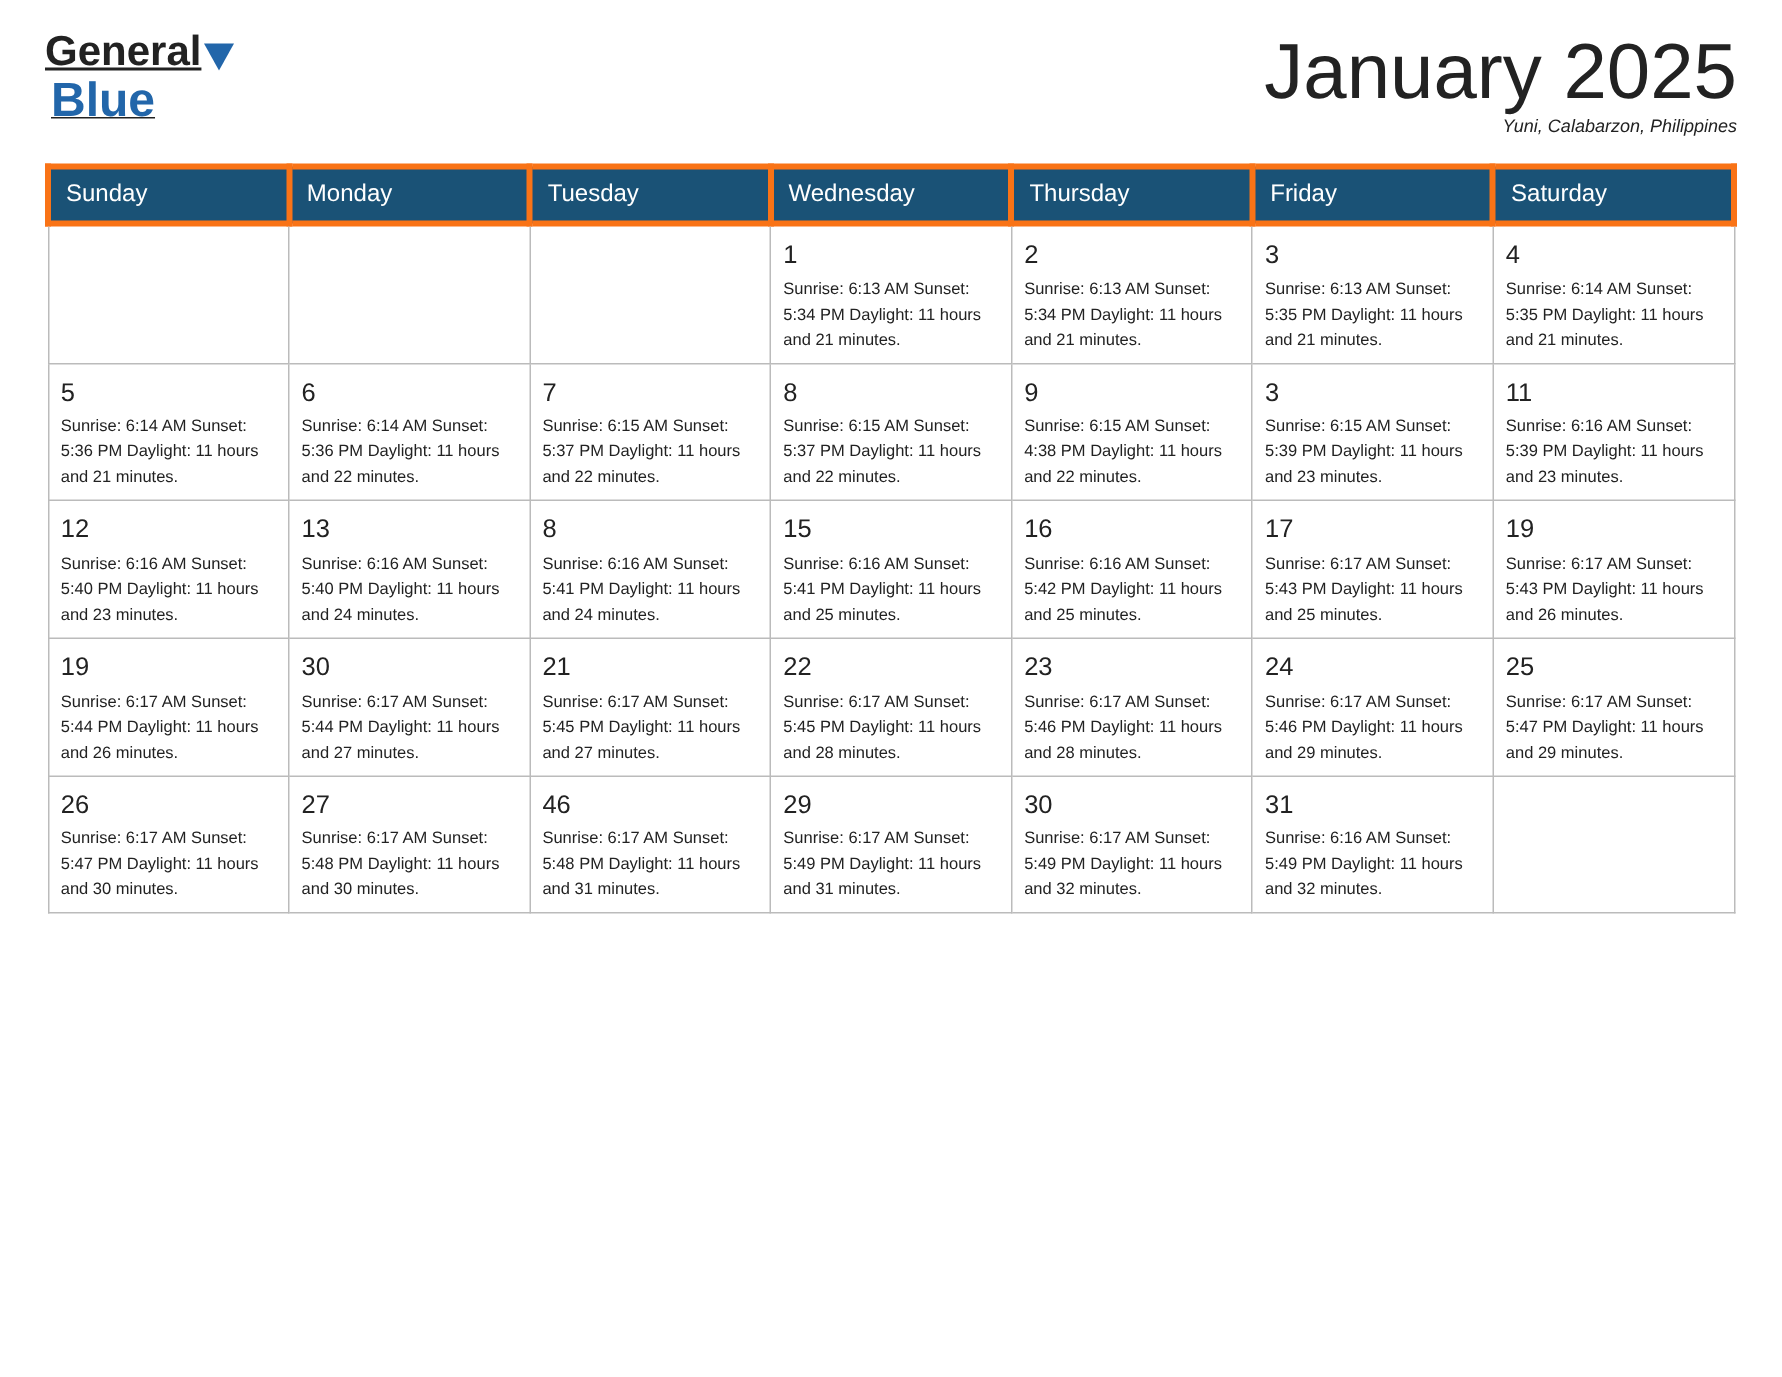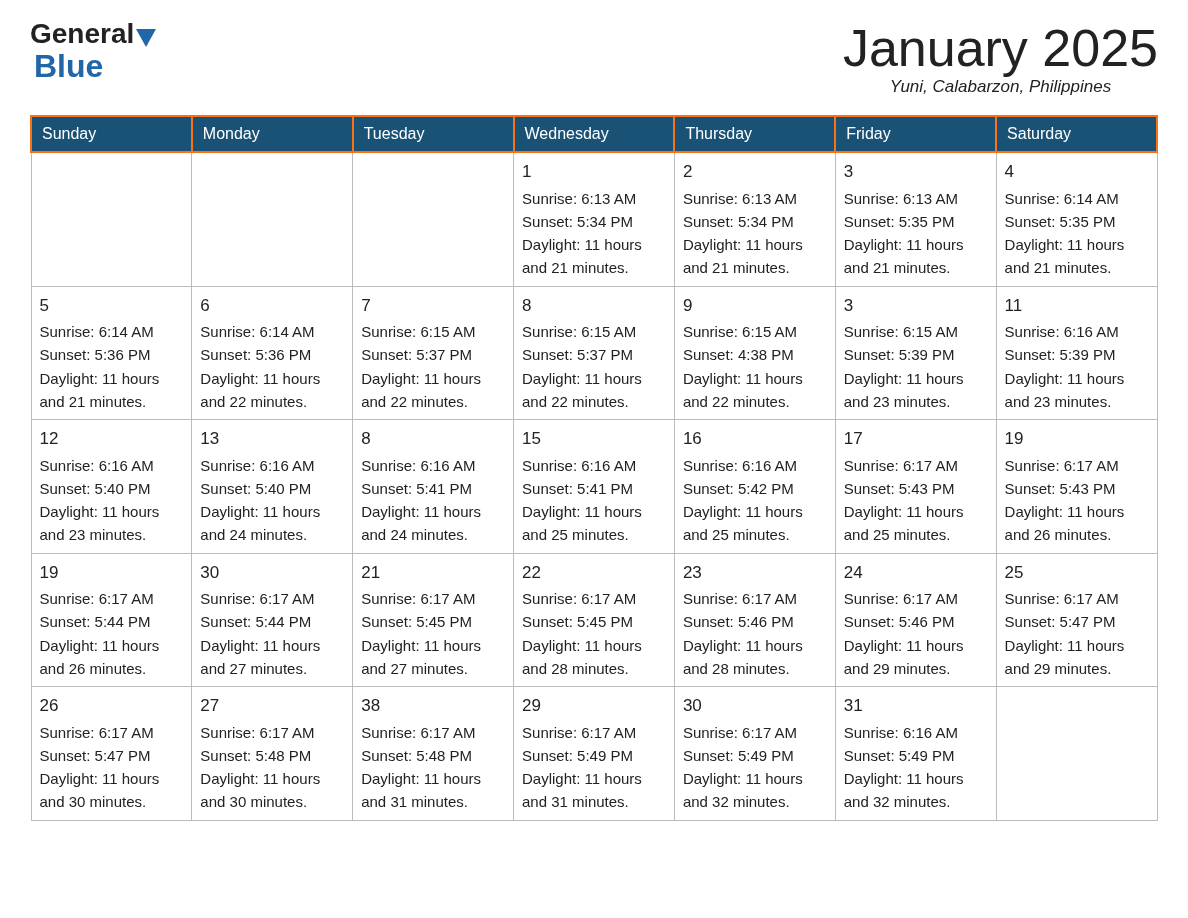--- a/index.html
+++ b/index.html
@@ -14,20 +14,21 @@
     #header {
       display: flex;
       justify-content: space-between;
       align-items: flex-start;
       margin-bottom: 18px;
     }
     #logo {
       display: flex;
       flex-direction: column;
       align-items: flex-start;
+      text-decoration: underline;
     }
     #logo-text {
       display: flex;
       align-items: center;
       font-size: 28px;
       font-weight: bold;
       color: #222;
       line-height: 1;
     }
     #logo-general {
@@ -43,64 +44,64 @@
       margin: 0 2px;
       position: relative;
       top: 4px;
     }
     #logo-blue {
       color: #2266aa;
       font-size: 32px;
       font-weight: bold;
     }
     #title-area {
-      text-align: center;
+      text-align: right;
     }
     #month-title {
       font-size: 52px;
       font-weight: normal;
       color: #222;
       line-height: 1.1;
     }
     #location-title {
-      font-size: 17px;
+      font-size: 12px;
       color: #222;
       font-style: italic;
     }
     #calendar {
       width: 100%;
       border-collapse: collapse;
     }
     #calendar thead tr th {
       background-color: #1a5276;
       color: #fff;
       font-size: 16px;
       font-weight: normal;
       padding: 8px 10px;
       text-align: left;
-      border: 2px solid #f97316;
+      border: 4px solid #f97316;
     }
     #calendar tbody tr td {
       vertical-align: top;
       border: 1px solid #bbb;
       padding: 6px 8px;
       width: 14.28%;
       min-height: 100px;
       font-size: 13px;
       line-height: 1.5;
     }
     .cell-day {
       font-size: 17px;
       font-weight: normal;
       color: #222;
       margin-bottom: 2px;
       display: block;
     }
     .cell-info {
-      font-size: 15px;
+      font-size: 11px;
       color: #222;
       line-height: 1.55;
     }
     tbody tr:not(:last-child) td {
       border-bottom: 2px solid #2266aa;
     }
   </style>
 </head>
 <body>
 
@@ -302,21 +303,21 @@
 Sunset: 5:47 PM
 Daylight: 11 hours and 30 minutes.</div>
         </td>
         <td>
           <span class="cell-day">27</span>
           <div class="cell-info">Sunrise: 6:17 AM
 Sunset: 5:48 PM
 Daylight: 11 hours and 30 minutes.</div>
         </td>
         <td>
-          <span class="cell-day">38</span>
+          <span class="cell-day">46</span>
           <div class="cell-info">Sunrise: 6:17 AM
 Sunset: 5:48 PM
 Daylight: 11 hours and 31 minutes.</div>
         </td>
         <td>
           <span class="cell-day">29</span>
           <div class="cell-info">Sunrise: 6:17 AM
 Sunset: 5:49 PM
 Daylight: 11 hours and 31 minutes.</div>
         </td>

